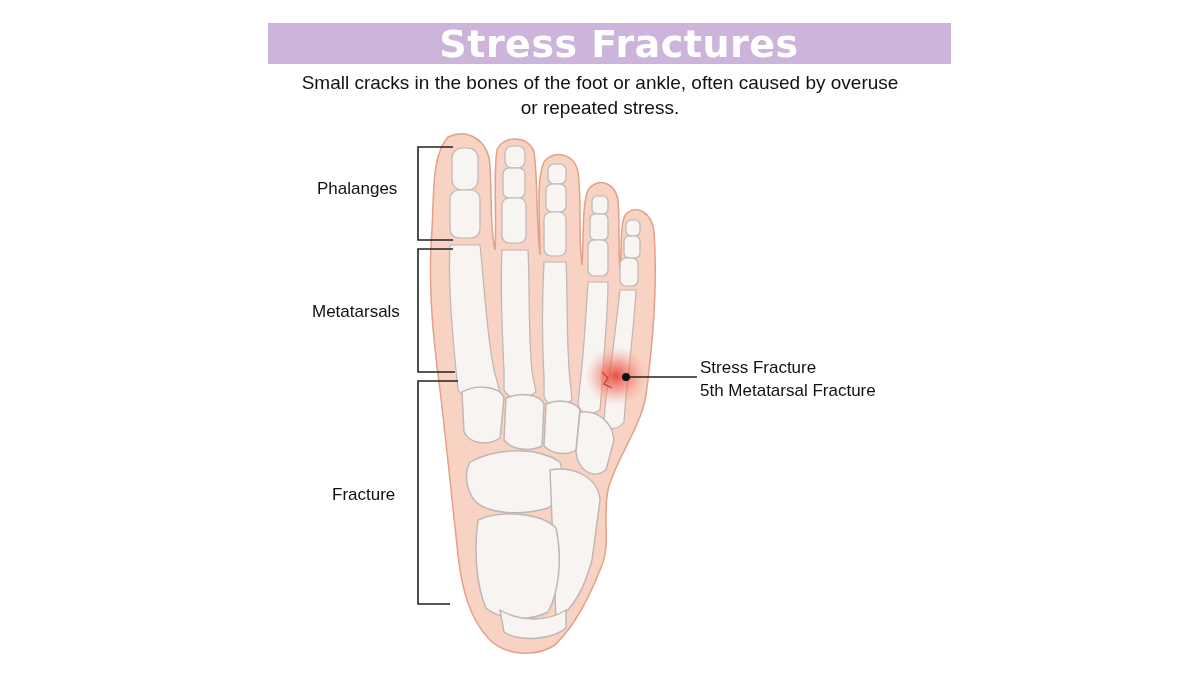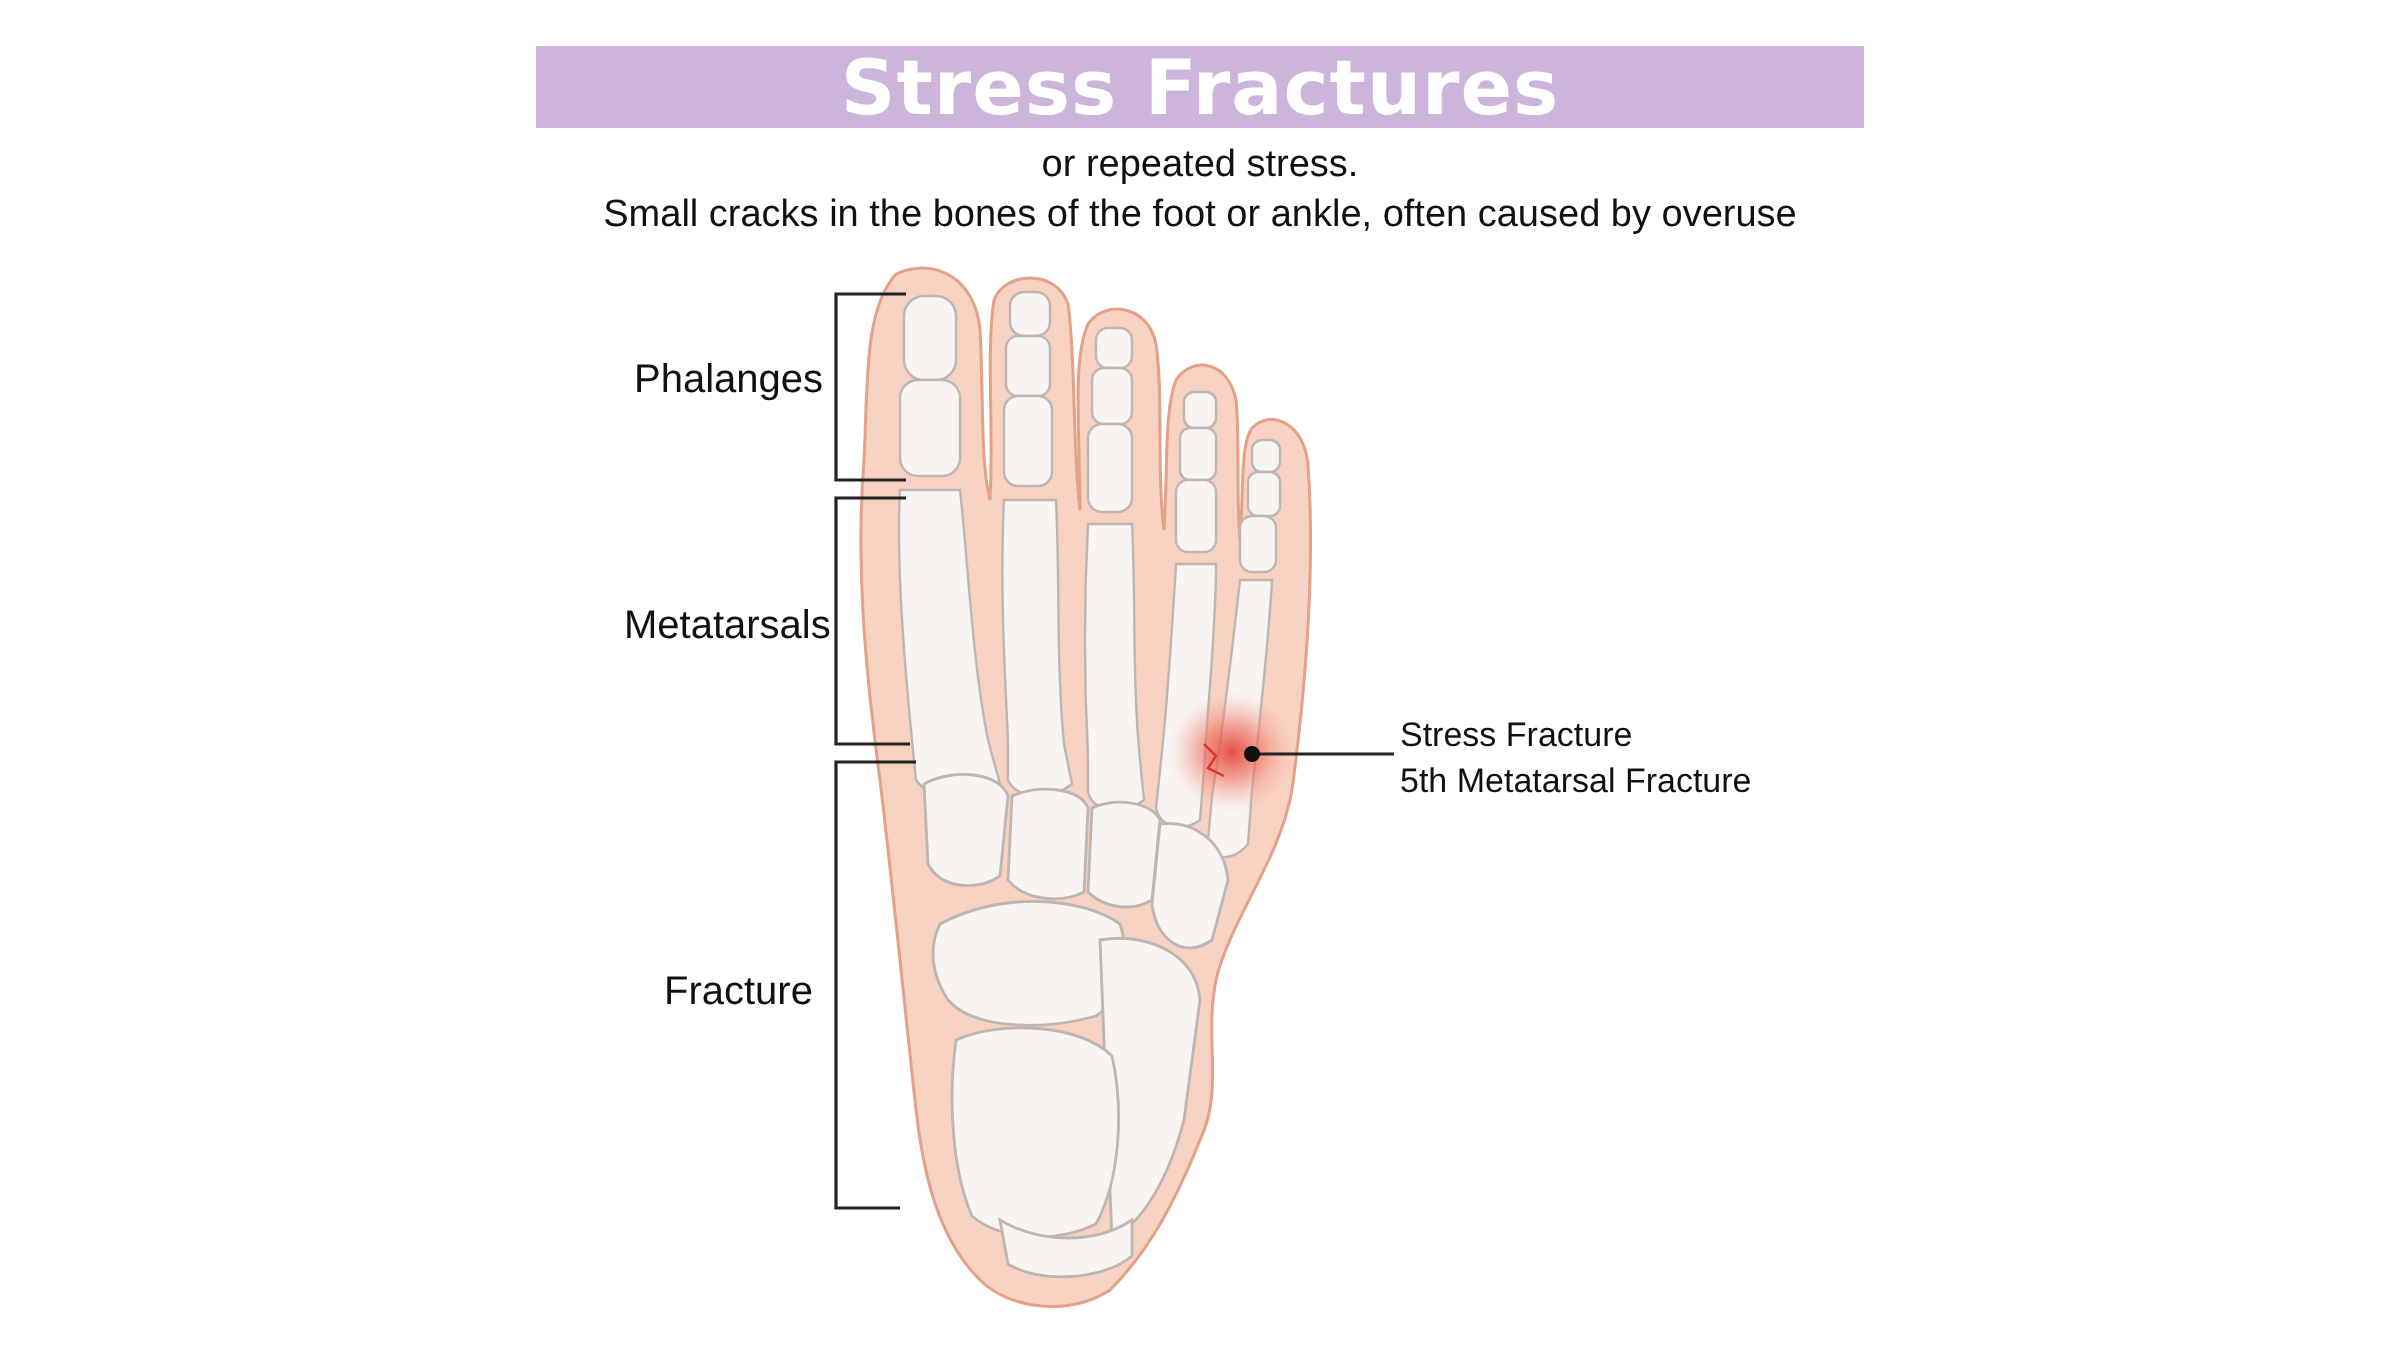--- a/index.html
+++ b/index.html
@@ -18,20 +18,21 @@
     .title-band {
       position: absolute;
       left: 268px;
       top: 23px;
       width: 664px;
       height: 41px;
       background: #cdb4da;
       display: flex;
       align-items: center;
       justify-content: center;
+      padding-left: 19px;
     }
     .title-text {
       color: #ffffff;
       font-weight: bold;
       font-size: 38px;
       letter-spacing: 0.5px;
       line-height: 1;
       font-family: "DejaVu Sans", "Liberation Sans", sans-serif;
     }
     .subtitle {
@@ -46,21 +47,21 @@
     }
     .diagram {
       position: absolute;
       left: 0;
       top: 0;
       width: 1200px;
       height: 675px;
     }
     .label {
       position: absolute;
-      font-size: 20px;
+      font-size: 17px;
       color: #111111;
       white-space: nowrap;
     }
     .label-phalanges { left: 317px; top: 179px; }
     .label-metatarsals { left: 312px; top: 302px; }
     .label-tarsals { left: 332px; top: 485px; }
     .callout {
       position: absolute;
       left: 700px;
       top: 356px;
@@ -71,22 +72,22 @@
     }
   </style>
 </head>
 <body>
 
 <div class="title-band">
   <span class="title-text">Stress Fractures</span>
 </div>
 
 <div class="subtitle">
+  <div>Small cracks in the bones of the foot or ankle, often caused by overuse</div>
   <div>or repeated stress.</div>
-  <div>Small cracks in the bones of the foot or ankle, often caused by overuse</div>
 </div>
 
 <svg class="diagram" viewBox="0 0 1200 675" xmlns="http://www.w3.org/2000/svg">
   <defs>
     <radialGradient id="glow" cx="50%" cy="50%" r="50%">
       <stop offset="0%" stop-color="#e8453a" stop-opacity="0.95"></stop>
       <stop offset="45%" stop-color="#ef6a5a" stop-opacity="0.6"></stop>
       <stop offset="100%" stop-color="#f6b3a4" stop-opacity="0"></stop>
     </radialGradient>
   </defs>

